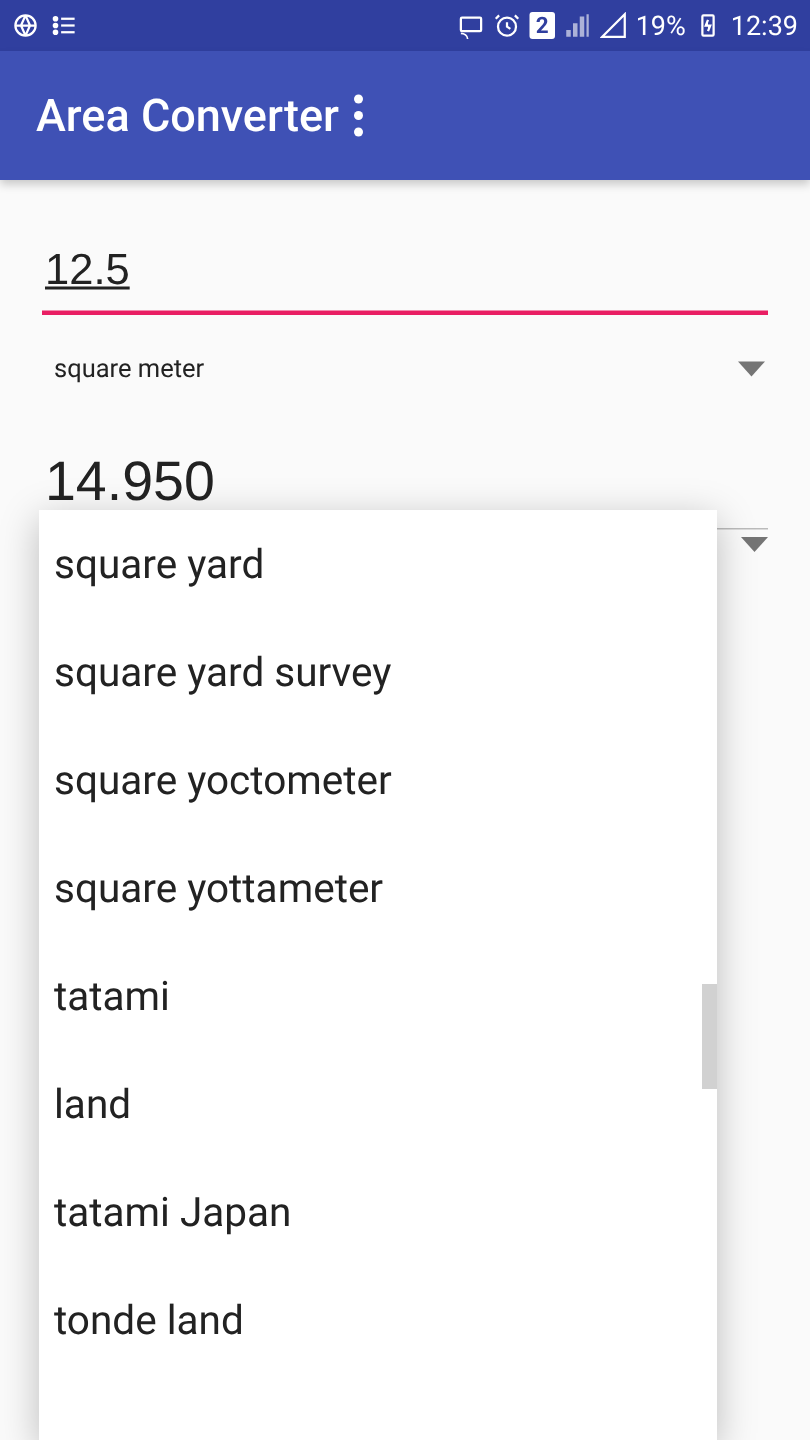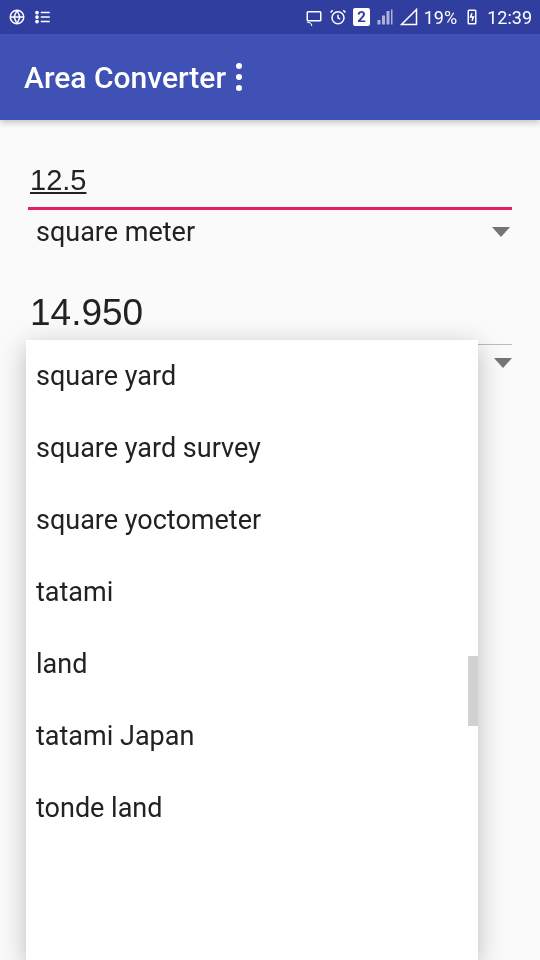--- a/index.html
+++ b/index.html
@@ -72,22 +72,22 @@
       padding: 12px 2px 10px 2px;
       outline: none;
       color: #222;
       background: transparent;
     }
     .dropdown {
       display: flex;
       justify-content: space-between;
       align-items: center;
       width: 100%;
-      font-size: 27px;
-      padding: 6px 2px 14px 8px;
+      font-size: 17px;
+      padding: 26px 2px 14px 8px;
       color: #222;
       cursor: pointer;
     }
     .triangle-down {
       width: 0;
       height: 0;
       border-left: 9px solid transparent;
       border-right: 9px solid transparent;
       border-top: 10px solid #757575;
     }
@@ -189,19 +189,20 @@
   <input class="input-field-secondary" value="14.950" style="">
 </div>
 
 <span class="triangle-down secondary-triangle"></span>
 
 <div class="dropdown-list">
   <div class="dd-inner">
     <div class="dd-item">square yard</div>
     <div class="dd-item">square yard survey</div>
     <div class="dd-item">square yoctometer</div>
+    <div class="dd-item">square yottameter</div>
     <div class="dd-item">tatami</div>
     <div class="dd-item">land</div>
     <div class="dd-item">tatami Japan</div>
     <div class="dd-item">tonde land</div>
     <div class="scroll-thumb"></div>
   </div>
 </div>
 
 </body></html>

